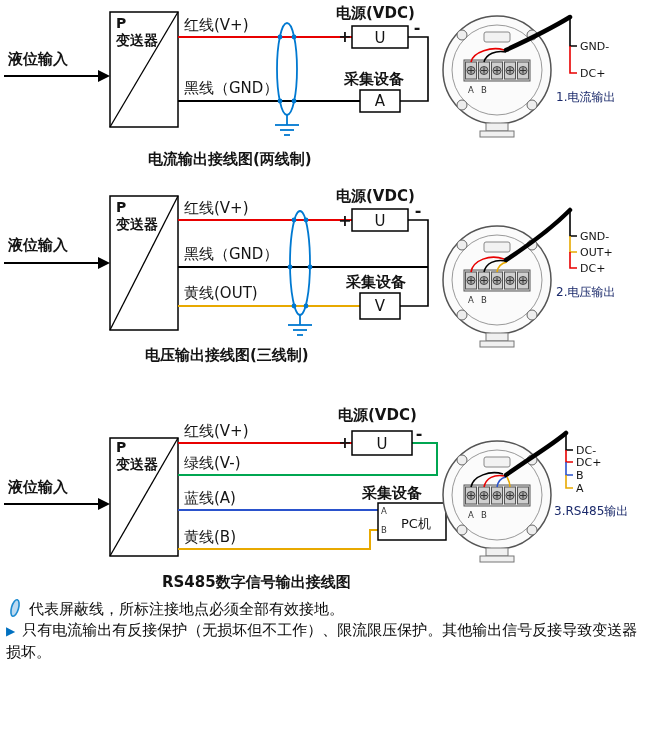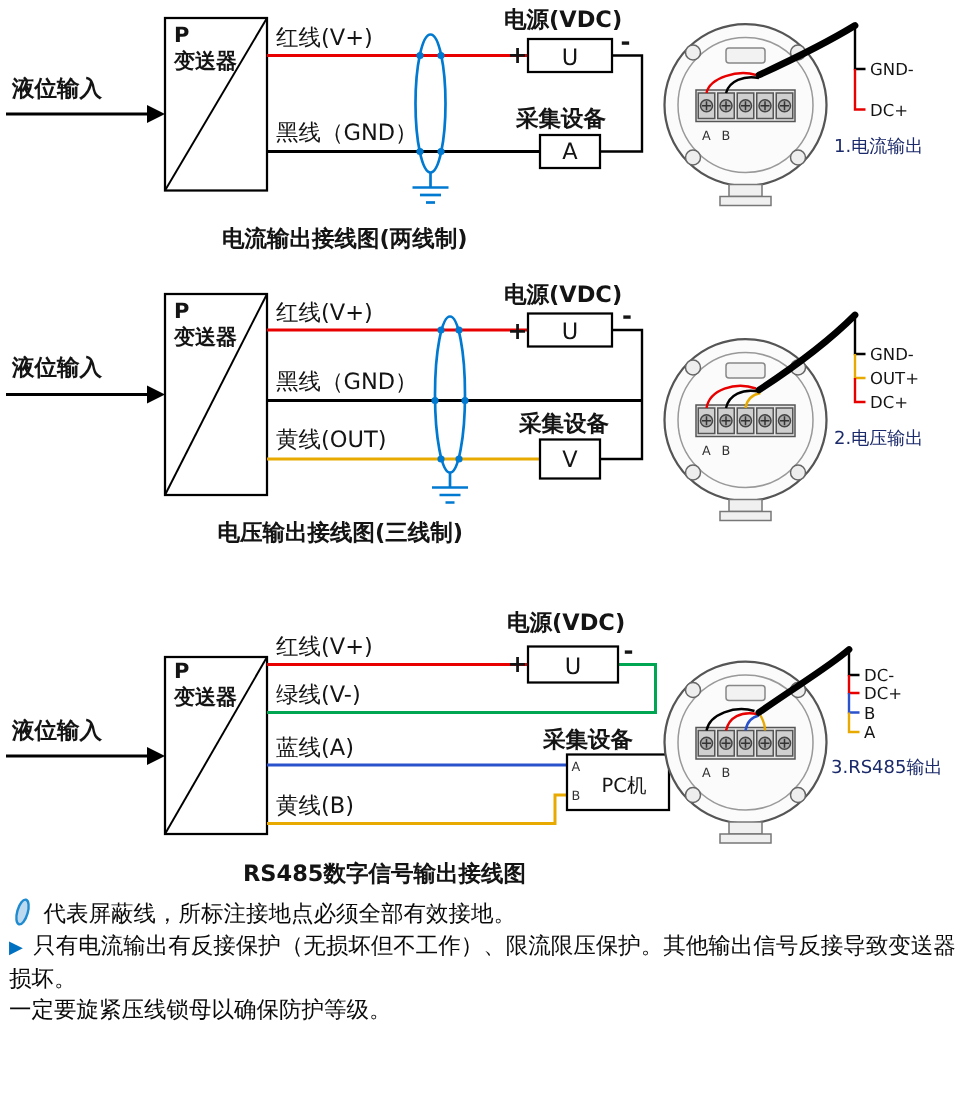--- a/index.html
+++ b/index.html
@@ -277,18 +277,15 @@
 
   <div class="notes">
     <div class="note">
       <svg class="icon-shield" width="18" height="20" viewBox="0 0 18 20">
         <ellipse cx="9" cy="10" rx="3.5" ry="8.5" fill="#bcd9f0" stroke="#1e8bd0" stroke-width="1.6" transform="rotate(16 9 10)"></ellipse>
       </svg><span class="note-text">代表屏蔽线，所标注接地点必须全部有效接地。</span>
     </div>
     <div class="note">
       <span class="tri">▶</span><span class="note-text">只有电流输出有反接保护（无损坏但不工作）、限流限压保护。其他输出信号反接导致变送器损坏。</span>
     </div>
-    <div class="note">
-      <span class="note-text">一定要旋紧压线锁母以确保防护等级。</span>
-    </div>
   </div>
 
 </div>
 
 </body></html>

